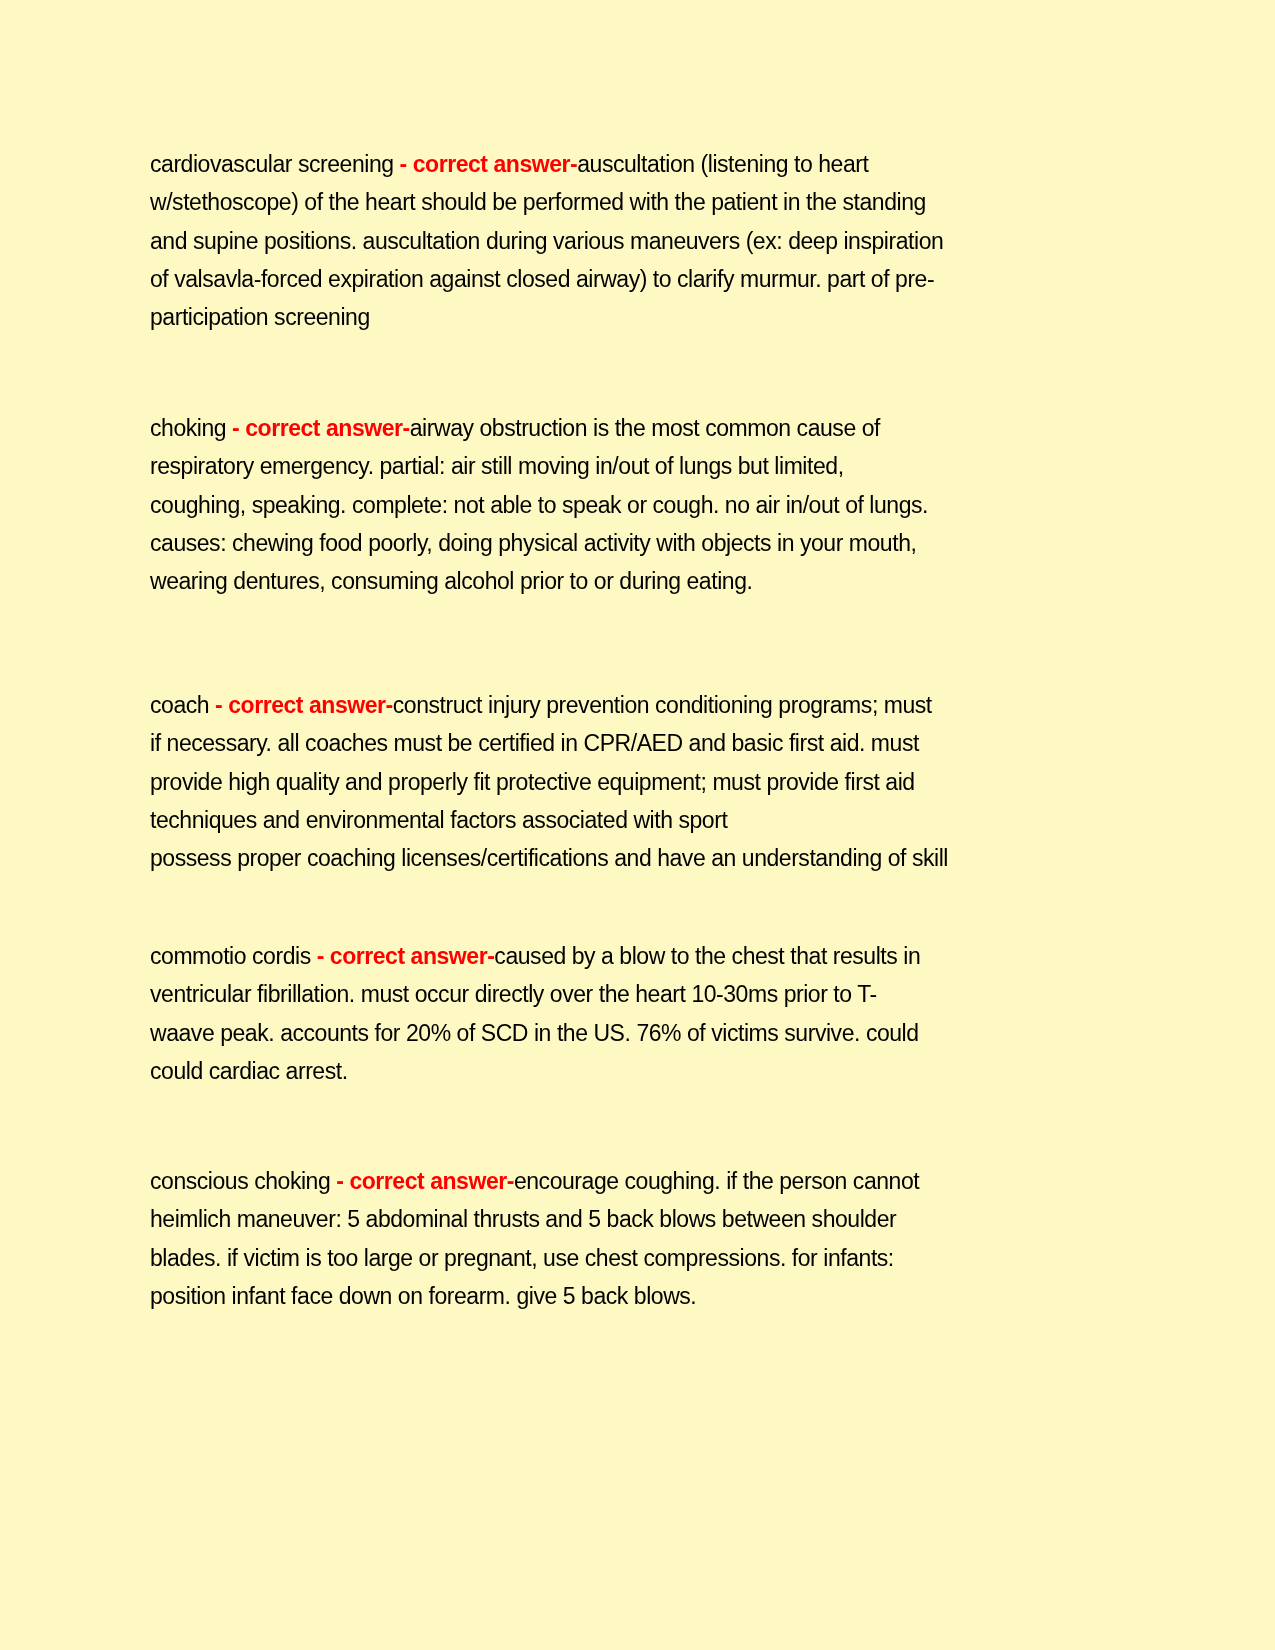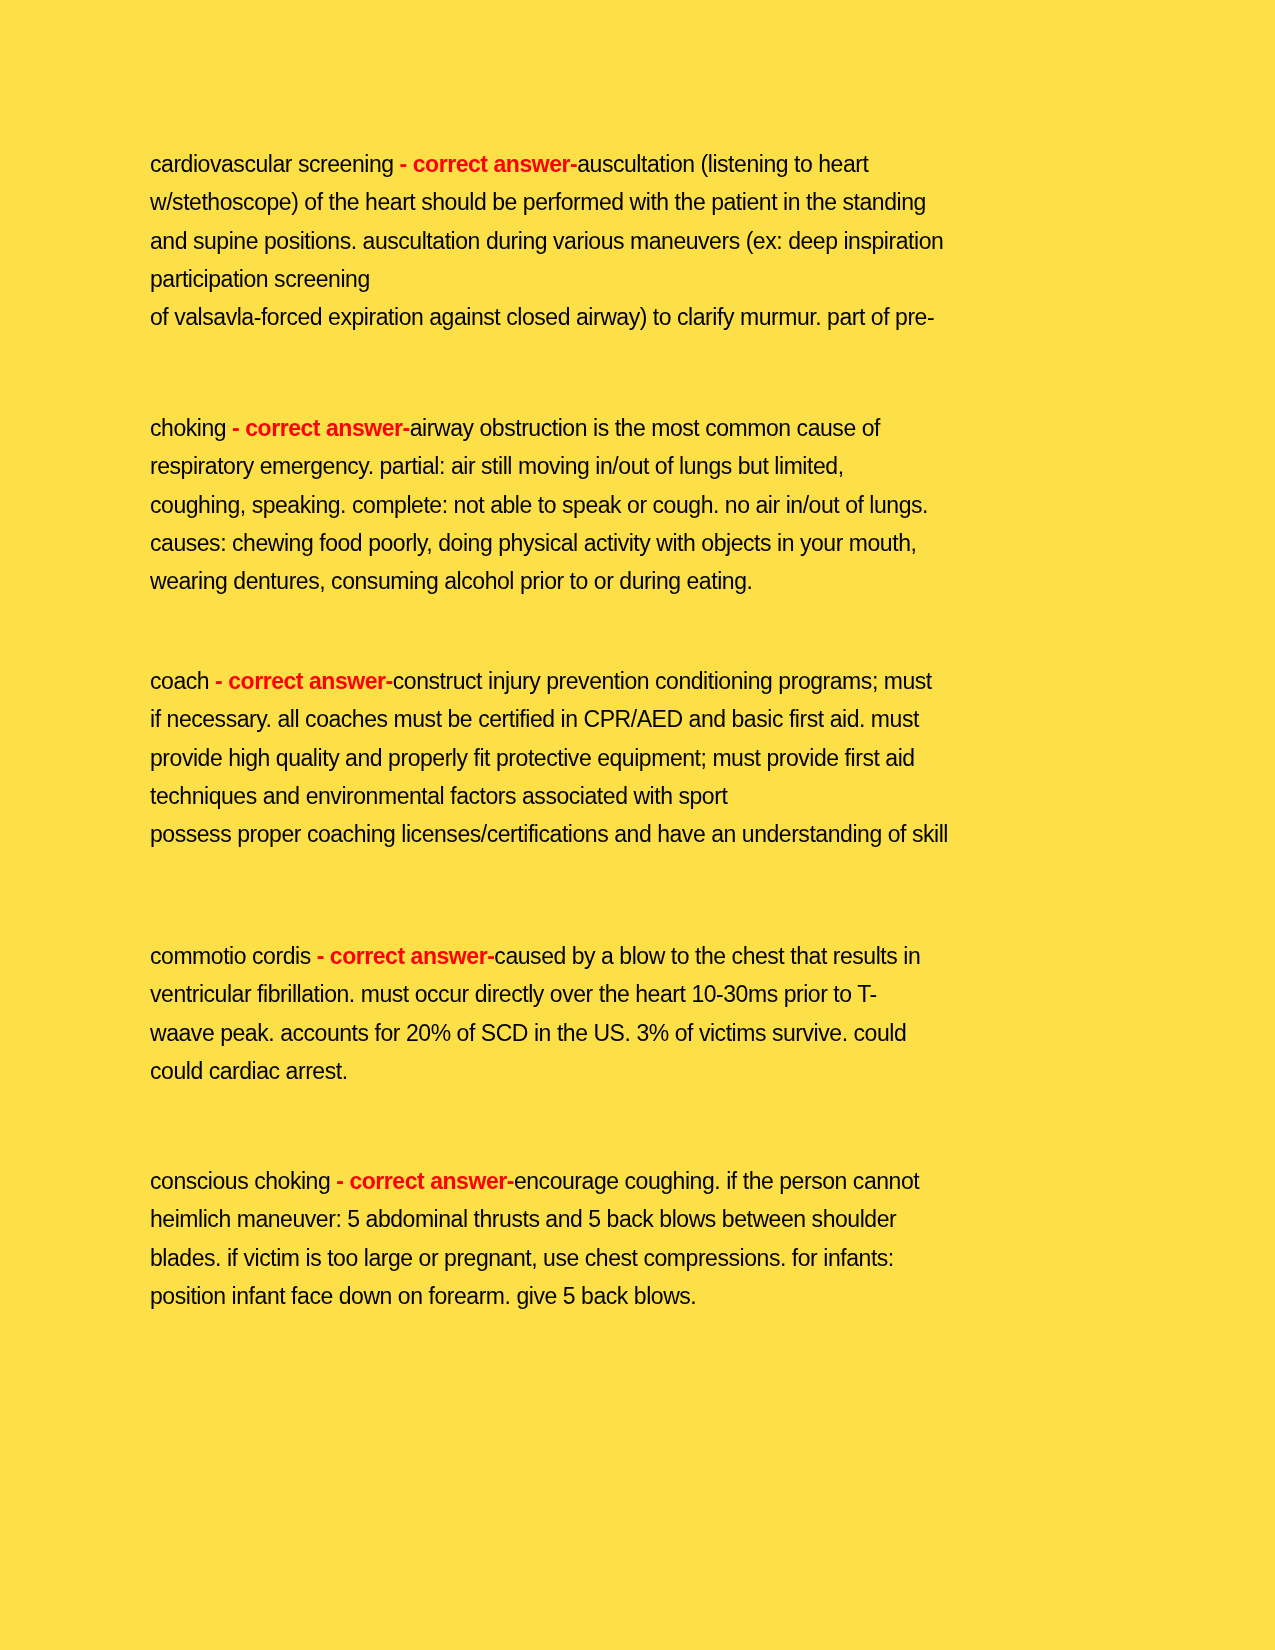--- a/index.html
+++ b/index.html
@@ -7,21 +7,21 @@
     width: 1275px;
     height: 1650px;
     background: #dcdcdc;
     position: relative;
     overflow: hidden;
   }
   .page {
     position: absolute;
     left: 0; top: 0;
     width: 1275px; height: 1650px;
-    background: #fde047;
+    background: #fef9c3;
   }
   .entry {
     position: absolute;
     left: 150px;
     width: 1000px;
     font-family: "Liberation Sans", sans-serif;
     font-size: 23px;
     line-height: 38.3px;
     color: #000;
     letter-spacing: -0.45px;
@@ -31,44 +31,44 @@
 </style>
 </head>
 <body>
 
 <div class="page">
 
   <div class="entry" style="top:145px;">
     <span class="line"><span>cardiovascular screening </span><span class="sep">- correct answer-</span><span>auscultation (listening to heart</span></span>
     <span class="line">w/stethoscope) of the heart should be performed with the patient in the standing</span>
     <span class="line">and supine positions. auscultation during various maneuvers (ex: deep inspiration</span>
+    <span class="line">of valsavla-forced expiration against closed airway) to clarify murmur. part of pre-</span>
     <span class="line">participation screening</span>
-    <span class="line">of valsavla-forced expiration against closed airway) to clarify murmur. part of pre-</span>
   </div>
 
   <div class="entry" style="top:409px;">
     <span class="line"><span>choking </span><span class="sep">- correct answer-</span><span>airway obstruction is the most common cause of</span></span>
     <span class="line">respiratory emergency. partial: air still moving in/out of lungs but limited,</span>
     <span class="line">coughing, speaking. complete: not able to speak or cough. no air in/out of lungs.</span>
     <span class="line">causes: chewing food poorly, doing physical activity with objects in your mouth,</span>
     <span class="line">wearing dentures, consuming alcohol prior to or during eating.</span>
   </div>
 
-  <div class="entry" style="top:662px;">
+  <div class="entry" style="top:686px;">
     <span class="line"><span>coach </span><span class="sep">- correct answer-</span><span>construct injury prevention conditioning programs; must</span></span>
     <span class="line">if necessary. all coaches must be certified in CPR/AED and basic first aid. must</span>
     <span class="line">provide high quality and properly fit protective equipment; must provide first aid</span>
     <span class="line">techniques and environmental factors associated with sport</span>
     <span class="line">possess proper coaching licenses/certifications and have an understanding of skill</span>
   </div>
 
   <div class="entry" style="top:937px;">
     <span class="line"><span>commotio cordis </span><span class="sep">- correct answer-</span><span>caused by a blow to the chest that results in</span></span>
     <span class="line">ventricular fibrillation. must occur directly over the heart 10-30ms prior to T-</span>
-    <span class="line">waave peak. accounts for 20% of SCD in the US. 3% of victims survive. could</span>
+    <span class="line">waave peak. accounts for 20% of SCD in the US. 76% of victims survive. could</span>
     <span class="line">could cardiac arrest.</span>
   </div>
 
   <div class="entry" style="top:1162px;">
     <span class="line"><span>conscious choking </span><span class="sep">- correct answer-</span><span>encourage coughing. if the person cannot</span></span>
     <span class="line">heimlich maneuver: 5 abdominal thrusts and 5 back blows between shoulder</span>
     <span class="line">blades. if victim is too large or pregnant, use chest compressions. for infants:</span>
     <span class="line">position infant face down on forearm. give 5 back blows.</span>
   </div>
 

